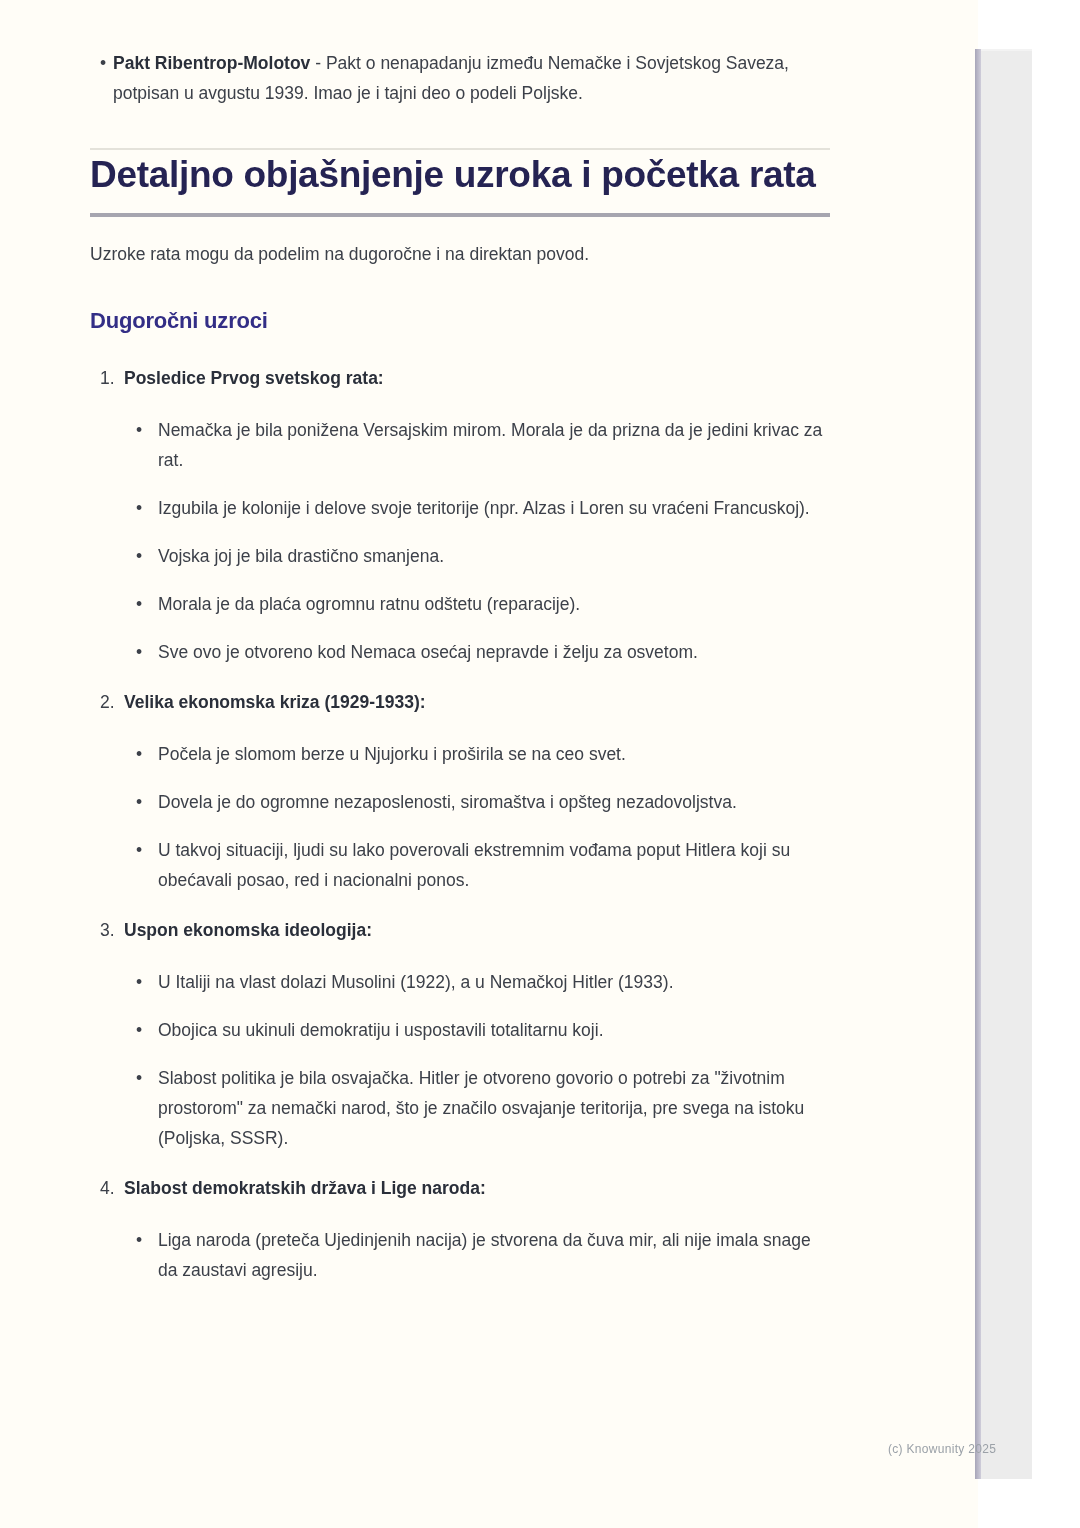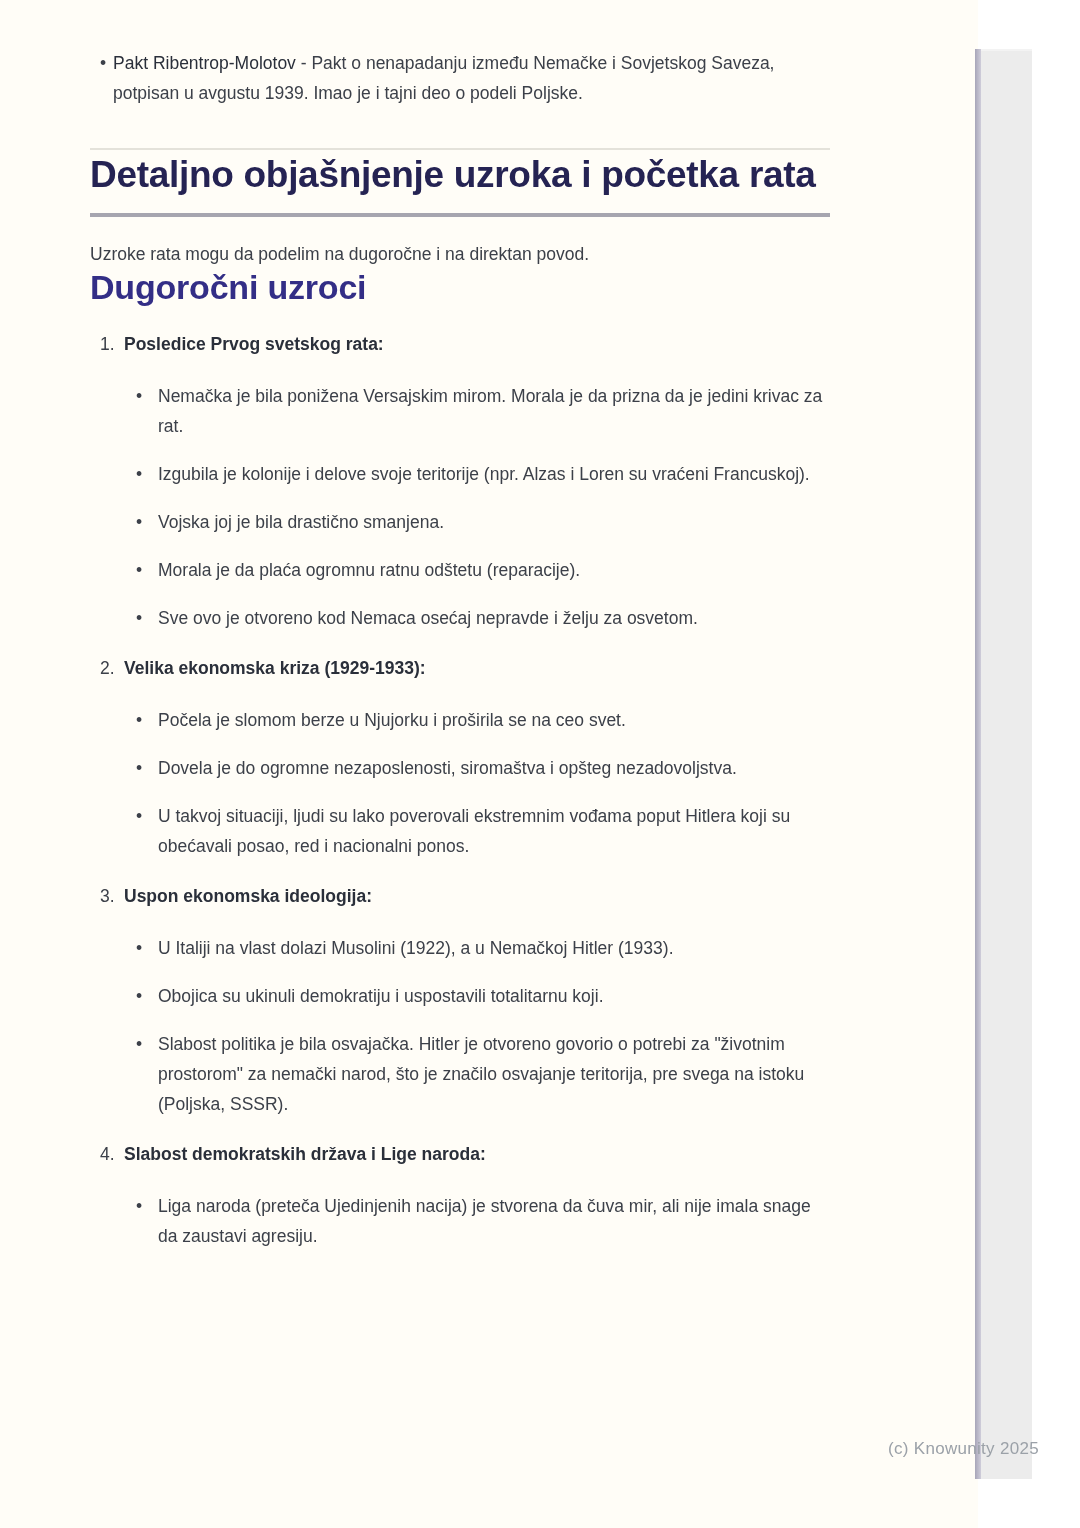--- a/index.html
+++ b/index.html
@@ -31,33 +31,34 @@
     width:740px;
     padding-top:48px;
     margin-left:90px;
     font-size:17.5px;
     line-height:30px;
   }
   
   .bullet-row{display:flex;}
   .bullet-marker{flex:none;width:23px;padding-left:10px;}
   .bullet-text{flex:1;}
-  b,strong,.bold{font-weight:normal;color:var(--bold-color);}
+  b,strong,.bold{font-weight:bold;color:var(--bold-color);}
   
   .divider-thin{border:none;height:2px;background:var(--divider-thin);margin-top:40px;}
   .divider-thick{border:none;height:4px;background:var(--divider-thick);margin-top:14px;}
   
   h1.section-title{
     font-size:37px;line-height:49px;font-weight:bold;
     color:var(--heading-color);
     letter-spacing:-.3px;
   }
   p.intro-paragraph{margin-top:22px;}
   h2.subsection-title{
-    font-size:34px;line-height:36px;font-weight:bold;
+    margin-top:34px;
+    font-size:22px;line-height:36px;font-weight:bold;
     color:var(--subheading-color);
     letter-spacing:-.2px;
   }
   
   .causes{margin-top:24px;list-style:none;}
   .cause-item{margin-bottom:20px;}
   .cause-head{display:flex;}
   .cause-number{flex:none;width:34px;padding-left:10px;color:var(--body-color);}
   .cause-title{flex:1;font-weight:bold;color:var(--bold-color);}
   .cause-points{list-style:none;margin-top:22px;padding-left:46px;}
@@ -70,21 +71,21 @@
     background:linear-gradient(to right,#a7a5b8,#cfcdda);
   }
   .scroll-track{
     position:absolute;left:981px;top:49px;width:51px;height:1430px;
     background:var(--scroll-track);
     border-top:2px solid #f3f3f3;
   }
   
   .watermark{
     position:absolute;left:888px;top:1440px;z-index:5;
-    font-size:17px;line-height:18px;
+    font-size:12px;line-height:18px;
     color:var(--watermark-color);
     letter-spacing:.3px;
     white-space:nowrap;
   }
 </style>
 </head>
 <body>
 
 <div class="page">
   <div class="content">

